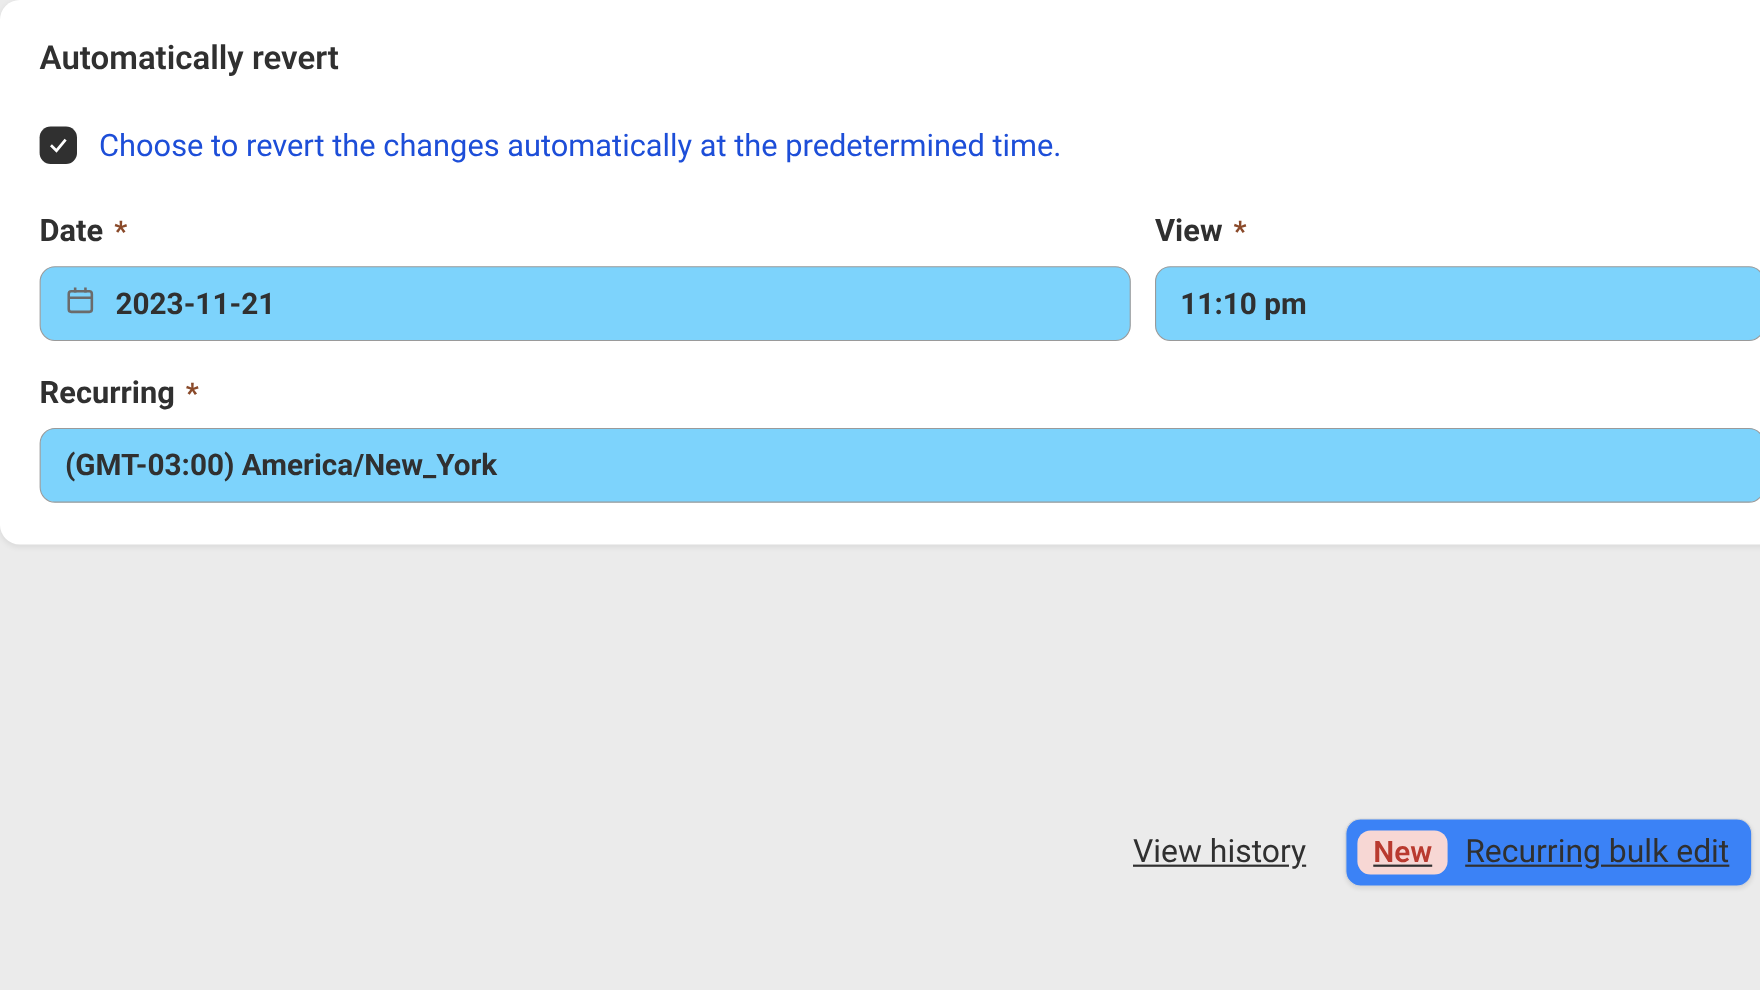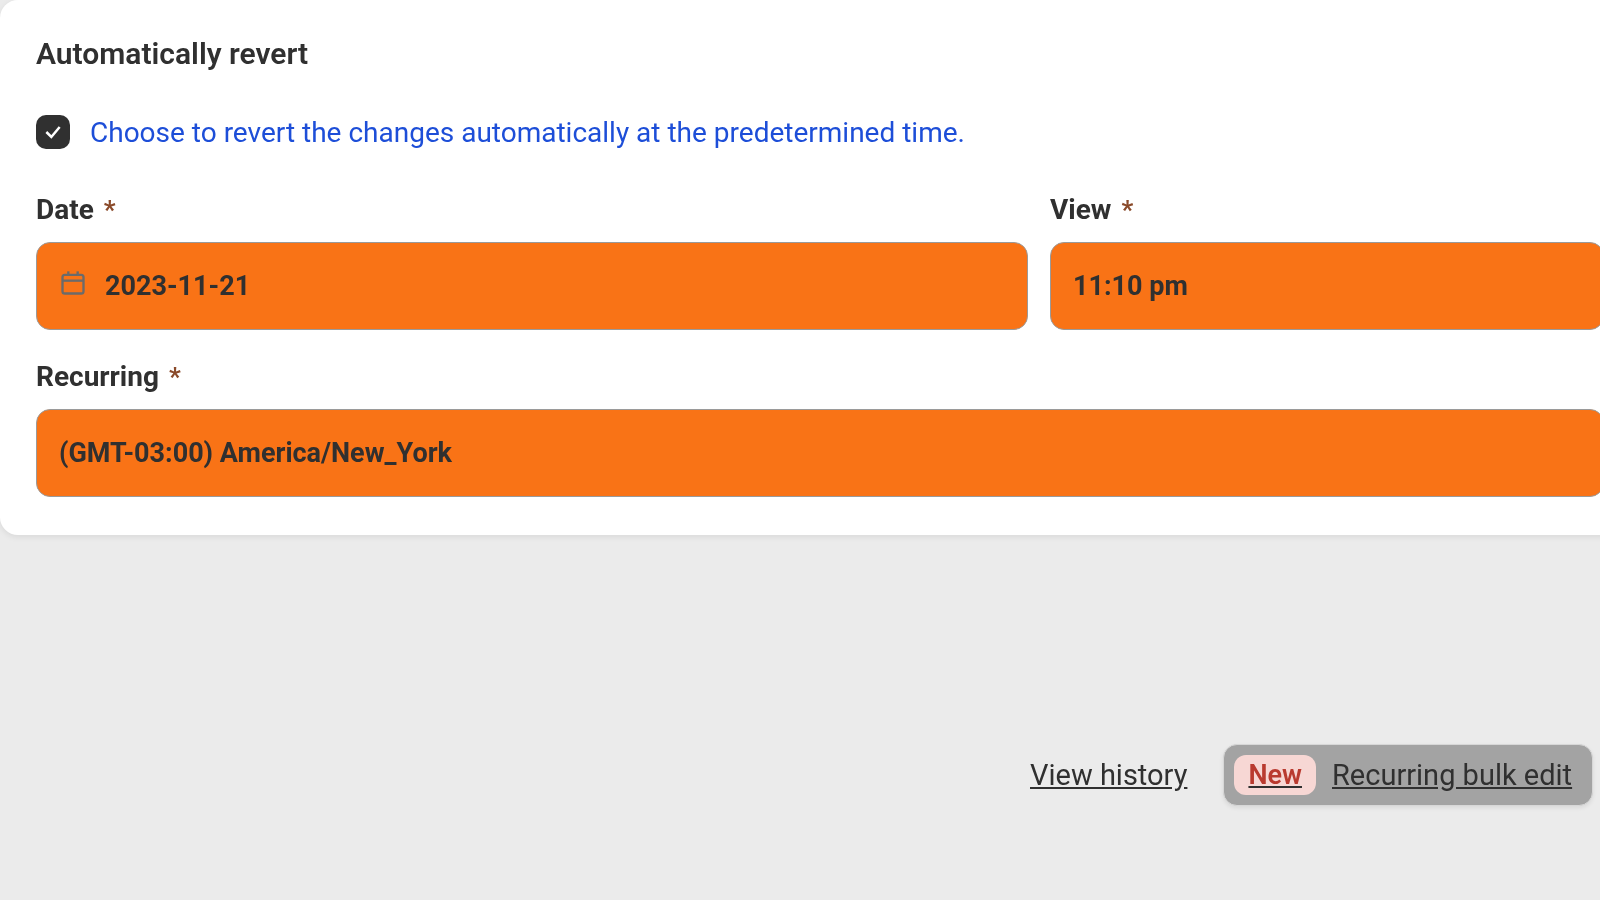--- a/index.html
+++ b/index.html
@@ -61,22 +61,22 @@
     color: #303030;
     margin-bottom: 16px;
     display: flex;
     align-items: baseline;
     gap: 10px;
   }
   .required { color: #8a4a2a; font-size: 26px; }
   .input-box {
     border: 1px solid #9a9a9a;
     border-radius: 14px;
-    background: #f97316;
-    height: 88px;
+    background: #7dd3fc;
+    height: 68px;
     display: flex;
     align-items: center;
     padding: 0 22px;
     font-size: 27px;
     color: #303030;
     gap: 18px;
   }
   .input-box .icon { color: #6b6b6b; flex-shrink: 0; }
   .input-box .value { flex: 1; }
   .footer {
@@ -89,21 +89,21 @@
     text-decoration: underline;
   }
   .link-plain {
     font-size: 29px;
     color: #303030;
   }
   .recurring-btn {
     display: flex;
     align-items: center;
     gap: 16px;
-    background: #a3a3a3;
+    background: #3b82f6;
     border: 1px solid #d7d7d7;
     border-radius: 14px;
     box-shadow: 0 2px 4px rgba(0,0,0,0.08);
     padding: 10px 20px 10px 10px;
     font-size: 29px;
     color: #303030;
   }
   .badge-new {
     background: #f7d7d4;
     color: #b93a2f;

